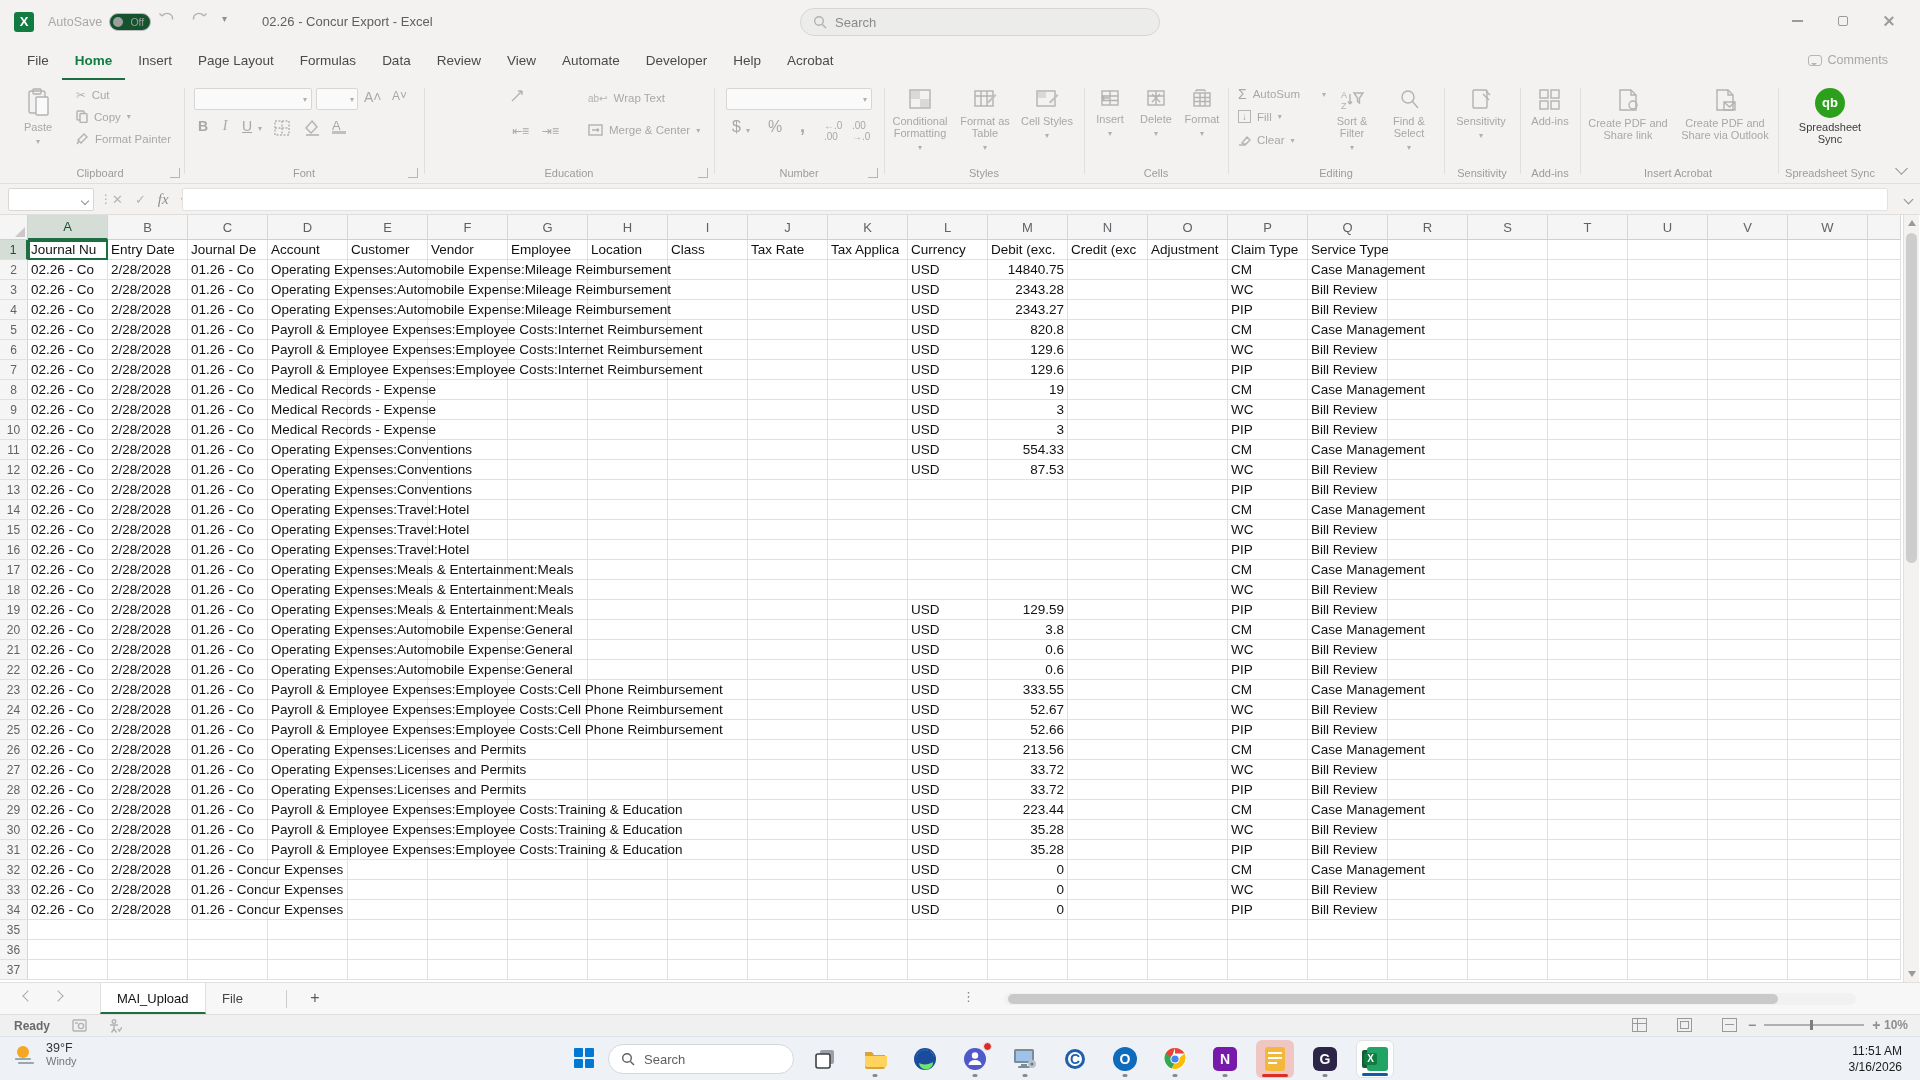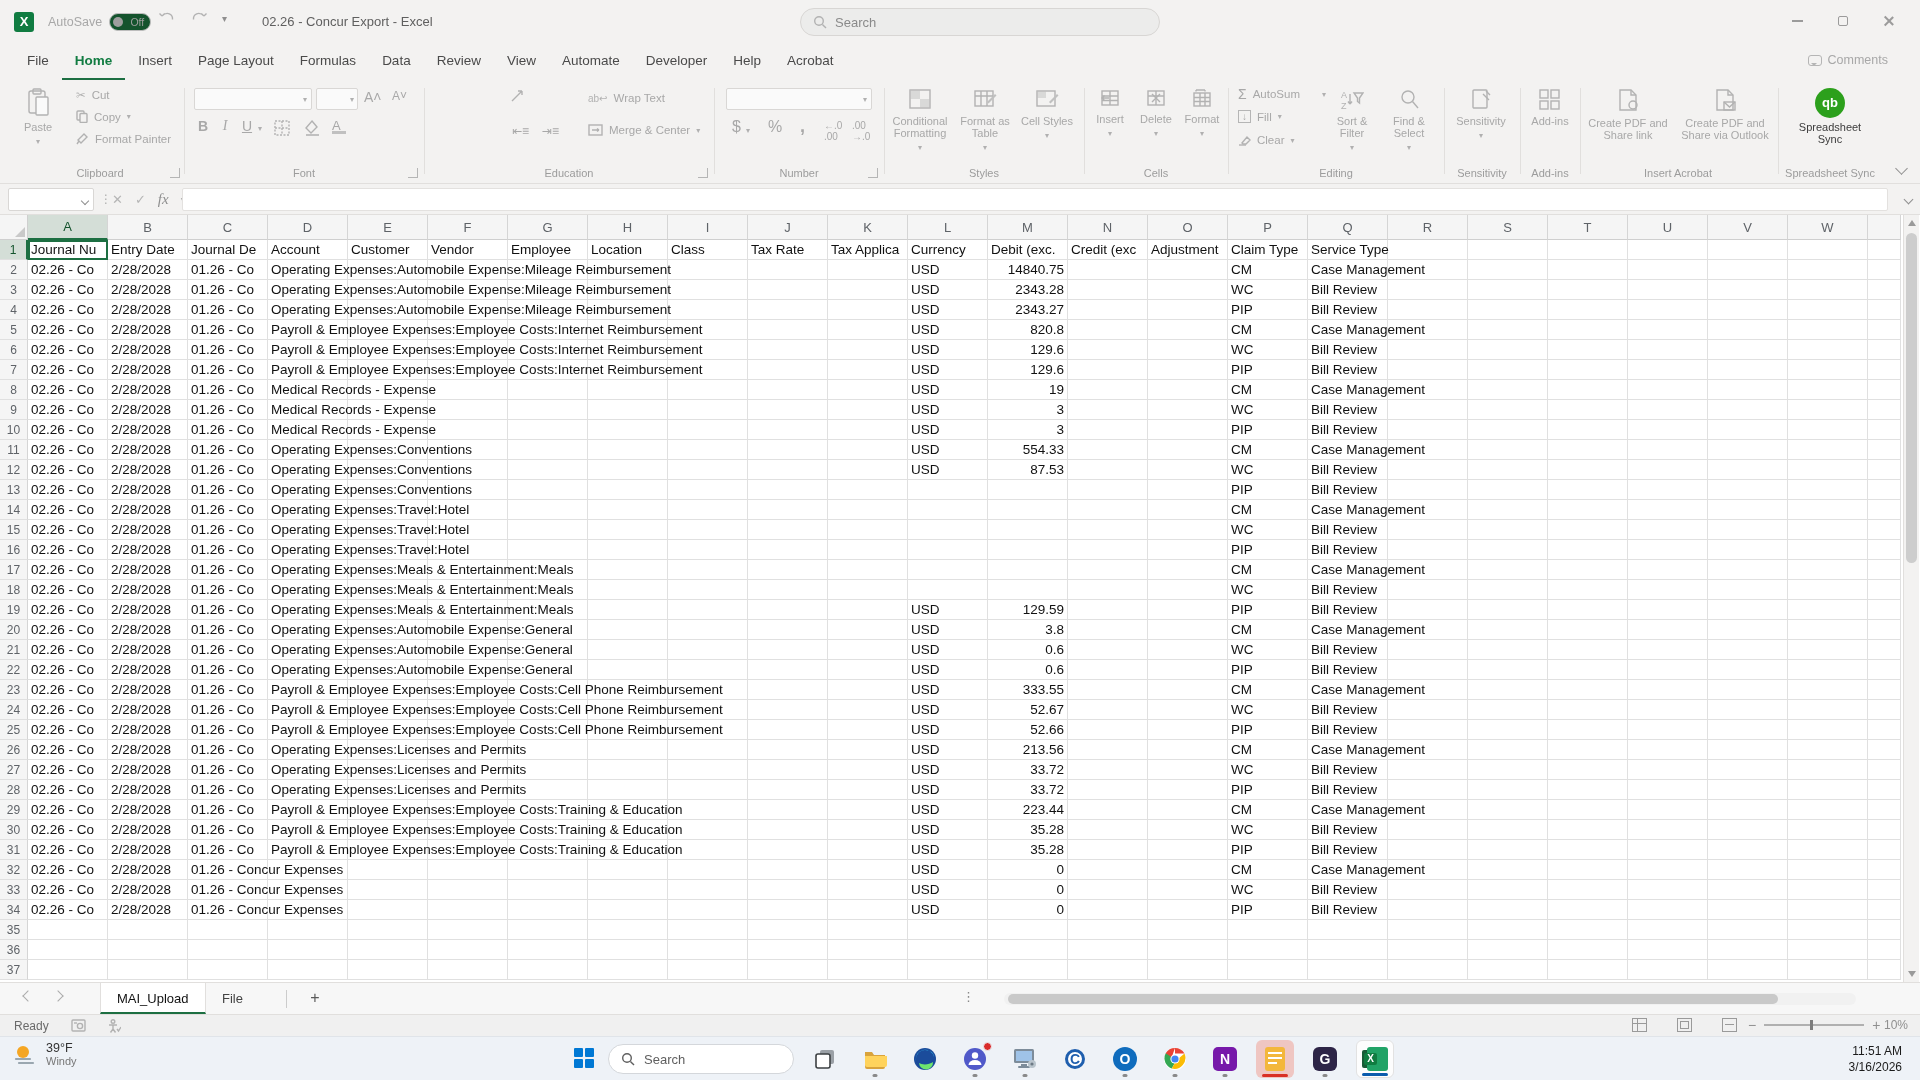--- a/index.html
+++ b/index.html
@@ -104,21 +104,21 @@
   .stab { position:absolute; top:0; height:31px; line-height:31px; padding:0 16px; font-size:13px; color:#444; }
   .stab.active { left:100px; background:#fff; color:#111; font-weight:400; border-bottom:2.5px solid #1d6f42; border-left:1px solid #e1dfdd; border-right:1px solid #e1dfdd; }
   .stab.plain { left:206px; }
   .stab-sep { position:absolute; left:286px; top:7px; width:1px; height:18px; background:#cccccc; }
   .addsheet { position:absolute; left:304px; top:4px; width:22px; height:22px; font-size:16px; color:#5a5a5a; text-align:center; line-height:22px; }
   .hdots { position:absolute; left:962px; top:6px; color:#8a8a8a; font-size:13px; letter-spacing:0; }
   .hscroll { position:absolute; left:1004px; top:10px; width:852px; height:12px; background:#f1f1f1; border-radius:6px; }
   .hthumb { position:absolute; left:4px; top:1px; width:770px; height:10px; background:#c9c9c9; border-radius:5px; }
 
   
-  .statusbar { position:absolute; left:0; top:1014px; width:1920px; height:22px; background:#f0f0f0; border-top:1px solid #e1dfdd; }
+  .statusbar { position:absolute; left:0; top:1014px; width:1920px; height:22px; background:#f0f0f0; border-top:1px solid #e1dfdd;font-weight:bold; }
   .status-left { position:absolute; left:14px; top:0; display:flex; align-items:center; gap:22px; height:21px; color:#6a6a6a; font-size:12px; }
   .views { position:absolute; left:1632px; top:3px; display:flex; gap:30px; }
   .viewbox { width:15px; height:14px; border:1.4px solid #9a9a9a; position:relative; }
   .viewbox.grid::before { content:""; position:absolute; left:4px; top:0; width:1.2px; height:100%; background:#9a9a9a; }
   .viewbox.grid::after { content:""; position:absolute; left:0; top:4px; width:100%; height:1.2px; background:#9a9a9a; }
   .viewbox.layout::before { content:""; position:absolute; left:2px; top:2px; right:2px; bottom:2px; border:1px solid #9a9a9a; }
   .viewbox.pbreak::before { content:""; position:absolute; left:2px; top:5px; right:2px; height:1.2px; background:#9a9a9a; }
   .zoomctl { position:absolute; left:1748px; top:2px; display:flex; align-items:center; gap:8px; color:#8f8f8f; }
   .zline { position:relative; width:100px; height:2px; background:#b0b0b0; }
   .zthumb { position:absolute; left:46px; top:-4px; width:3px; height:10px; background:#7d7d7d; }

